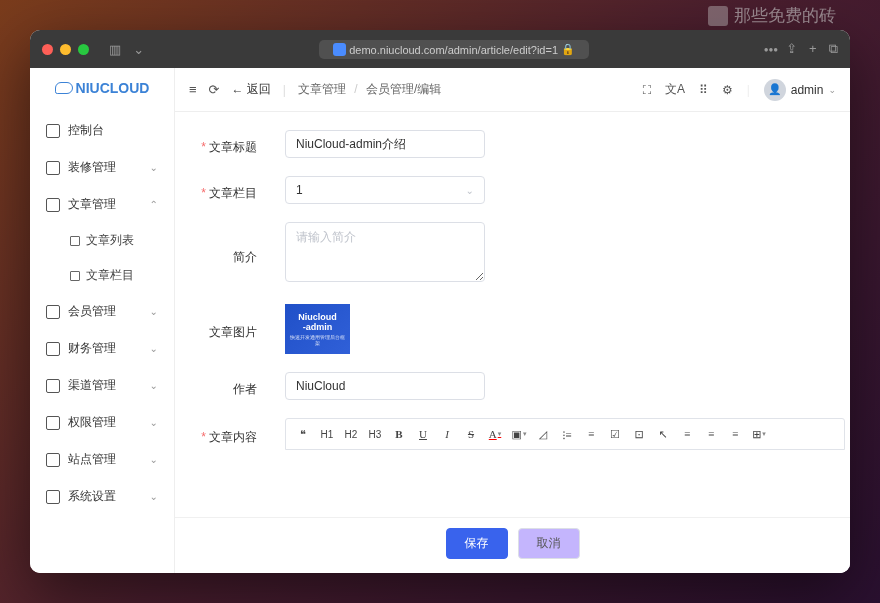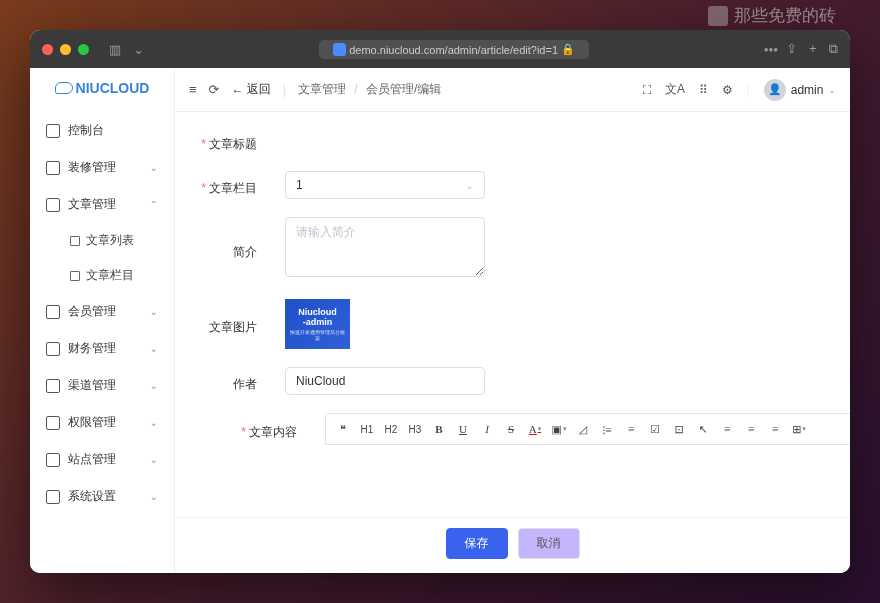--- a/index.html
+++ b/index.html
@@ -187,20 +187,21 @@
             <span class="avatar">👤</span>
             <span>admin</span>
             <span style="font-size:9px;color:#999">⌄</span>
           </div>
         </div>
       </div>
 
       <div class="content-area">
         <div class="form-row">
           <div class="form-label"><span class="required">*</span><span>文章标题</span></div>
+          <div class="form-control"><input type="text" value="NiuCloud-admin介绍" style=""></div>
         </div>
         <div class="form-row">
           <div class="form-label"><span class="required">*</span><span>文章栏目</span></div>
           <div class="form-control">
             <div class="select-box">
               <span>1</span>
               <span class="select-arrow">⌄</span>
             </div>
           </div>
         </div>
@@ -213,21 +214,21 @@
           <div class="image-preview">
             <span>Niucloud</span>
             <span>-admin</span>
             <span class="sub">快速开发通用管理后台框架</span>
           </div>
         </div>
         <div class="form-row">
           <div class="form-label"><span>作者</span></div>
           <div class="form-control"><input type="text" value="NiuCloud" style=""></div>
         </div>
-        <div class="form-row" style="margin-bottom:4px;margin-left:40px;">
+        <div class="form-row" style="margin-bottom:4px;">
           <div class="form-label"><span class="required">*</span><span>文章内容</span></div>
           <div>
             <div class="editor-toolbar">
               <span class="tool-btn">❝</span>
               <span class="tool-btn heading">H1</span>
               <span class="tool-btn heading">H2</span>
               <span class="tool-btn heading">H3</span>
               <span class="tool-btn" style="font-weight:700">B</span>
               <span class="tool-btn" style="text-decoration:underline">U</span>
               <span class="tool-btn" style="font-style:italic">I</span>

